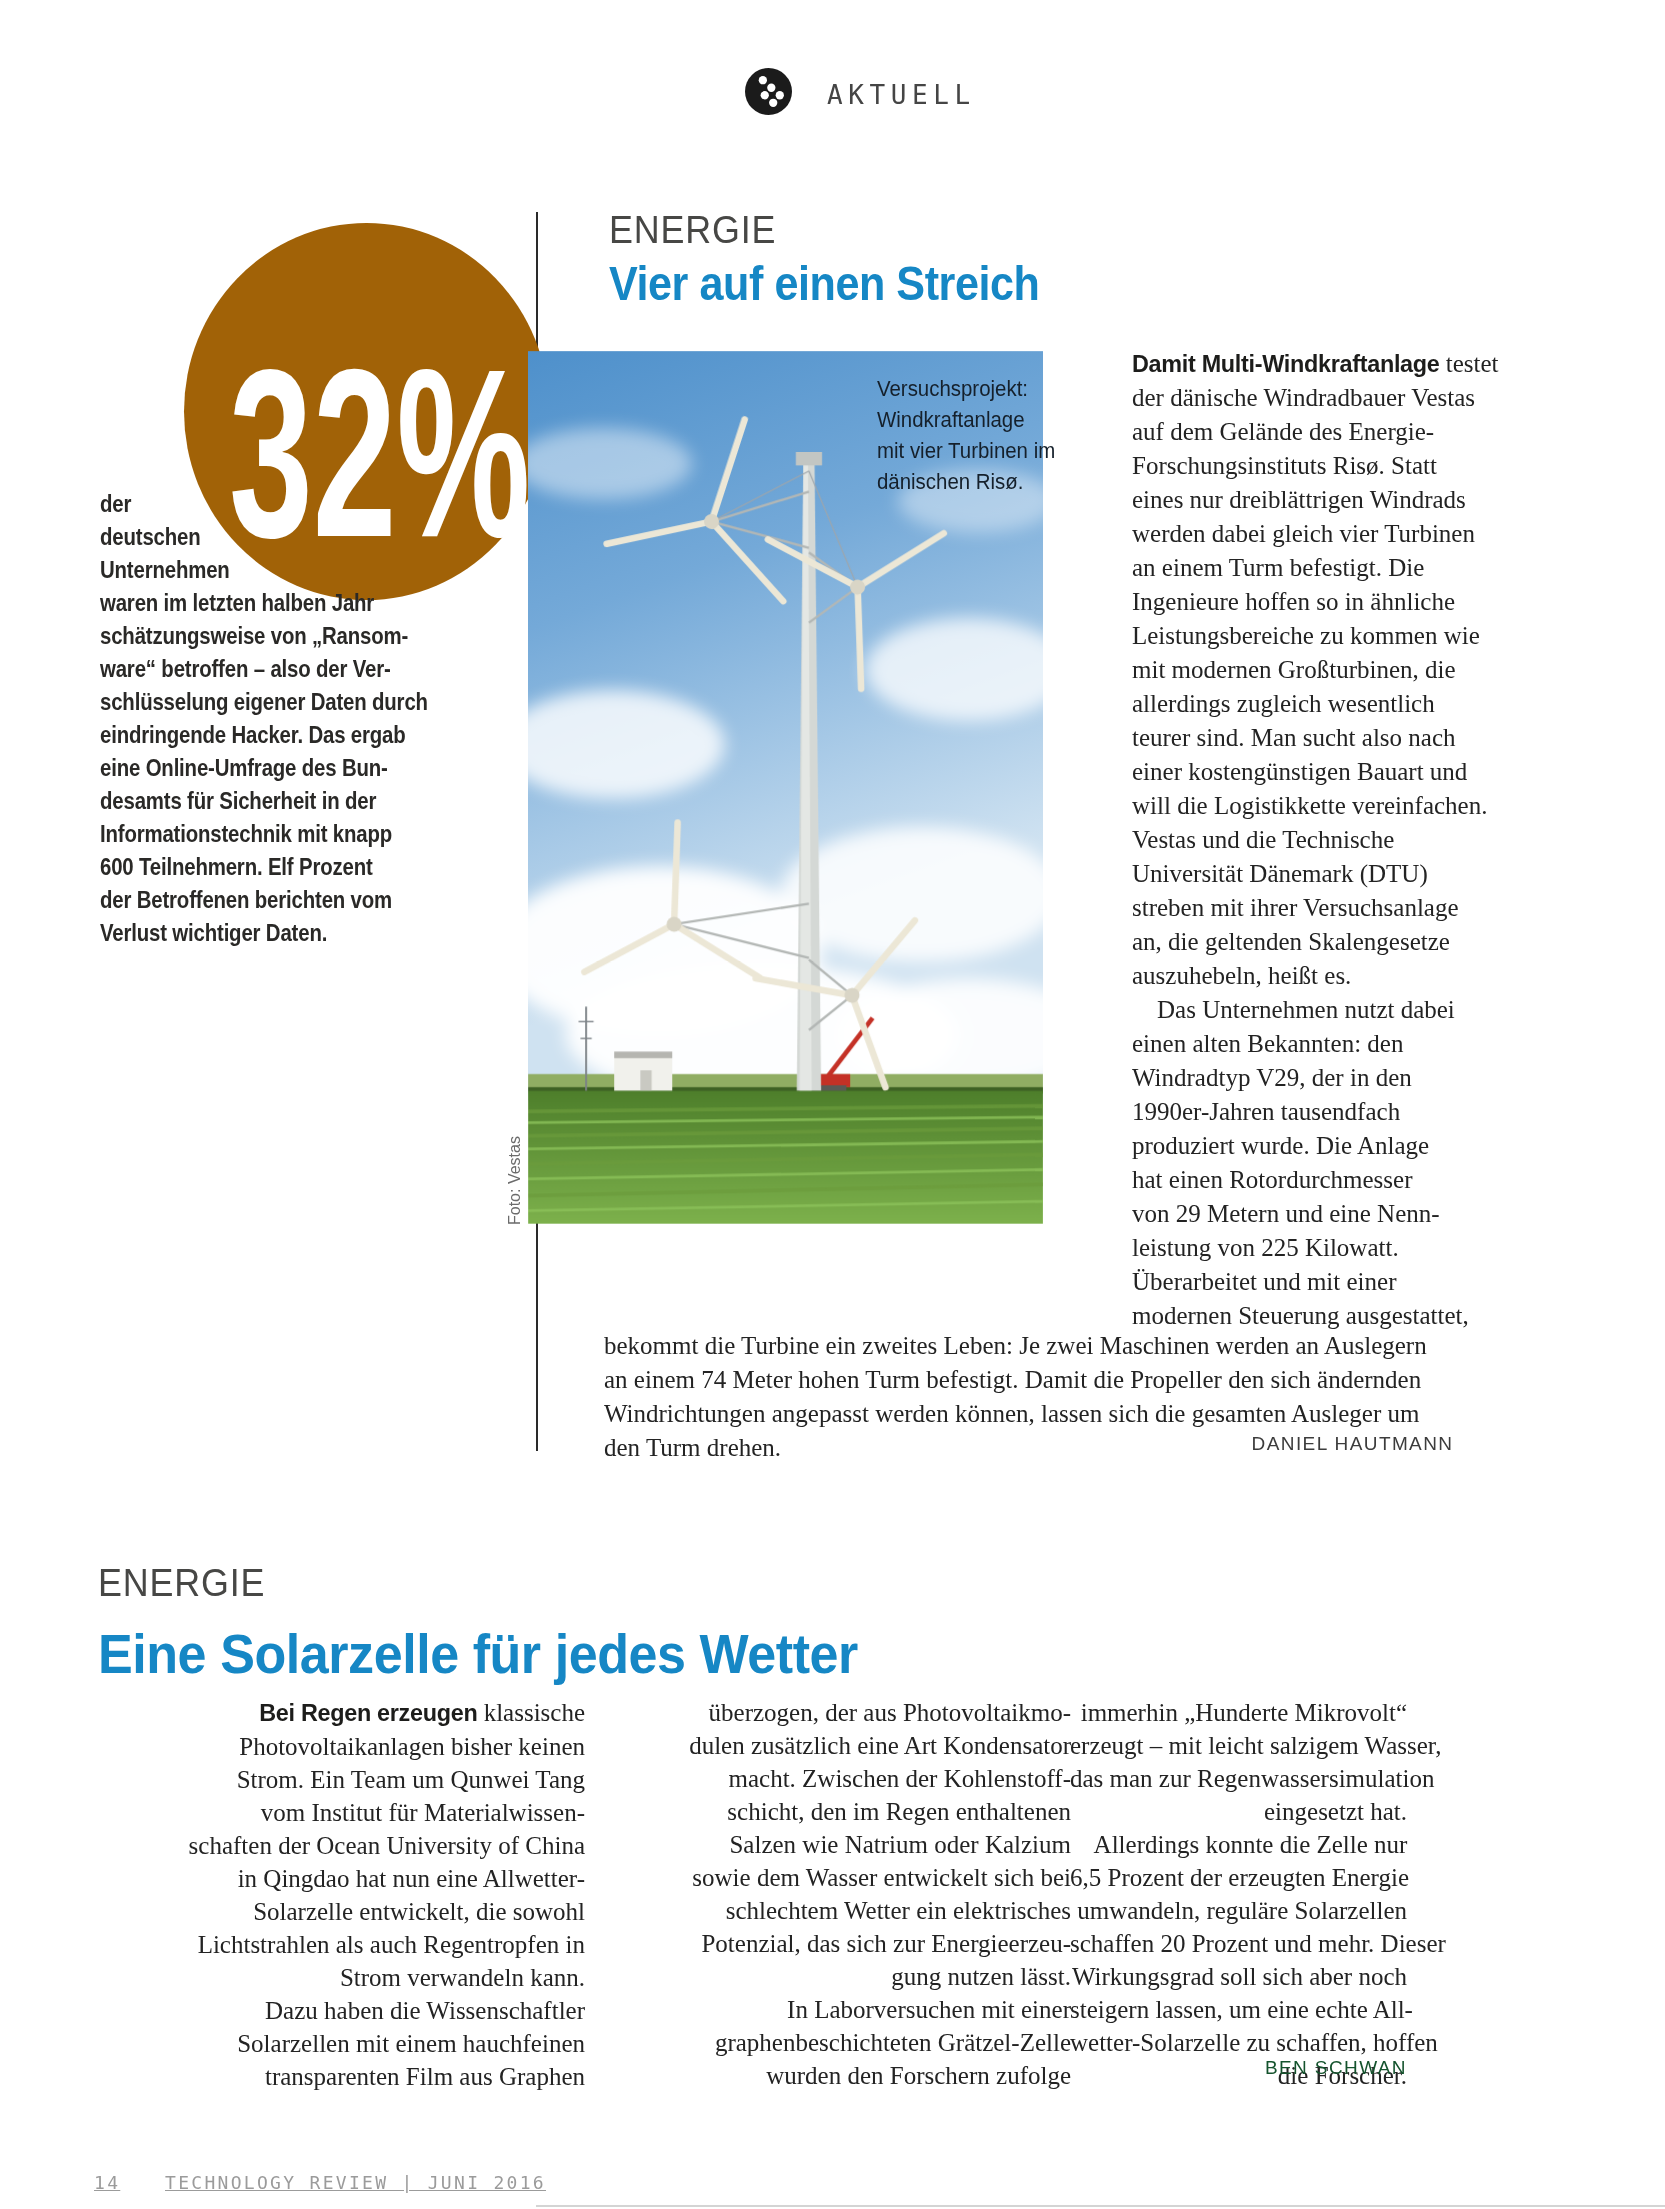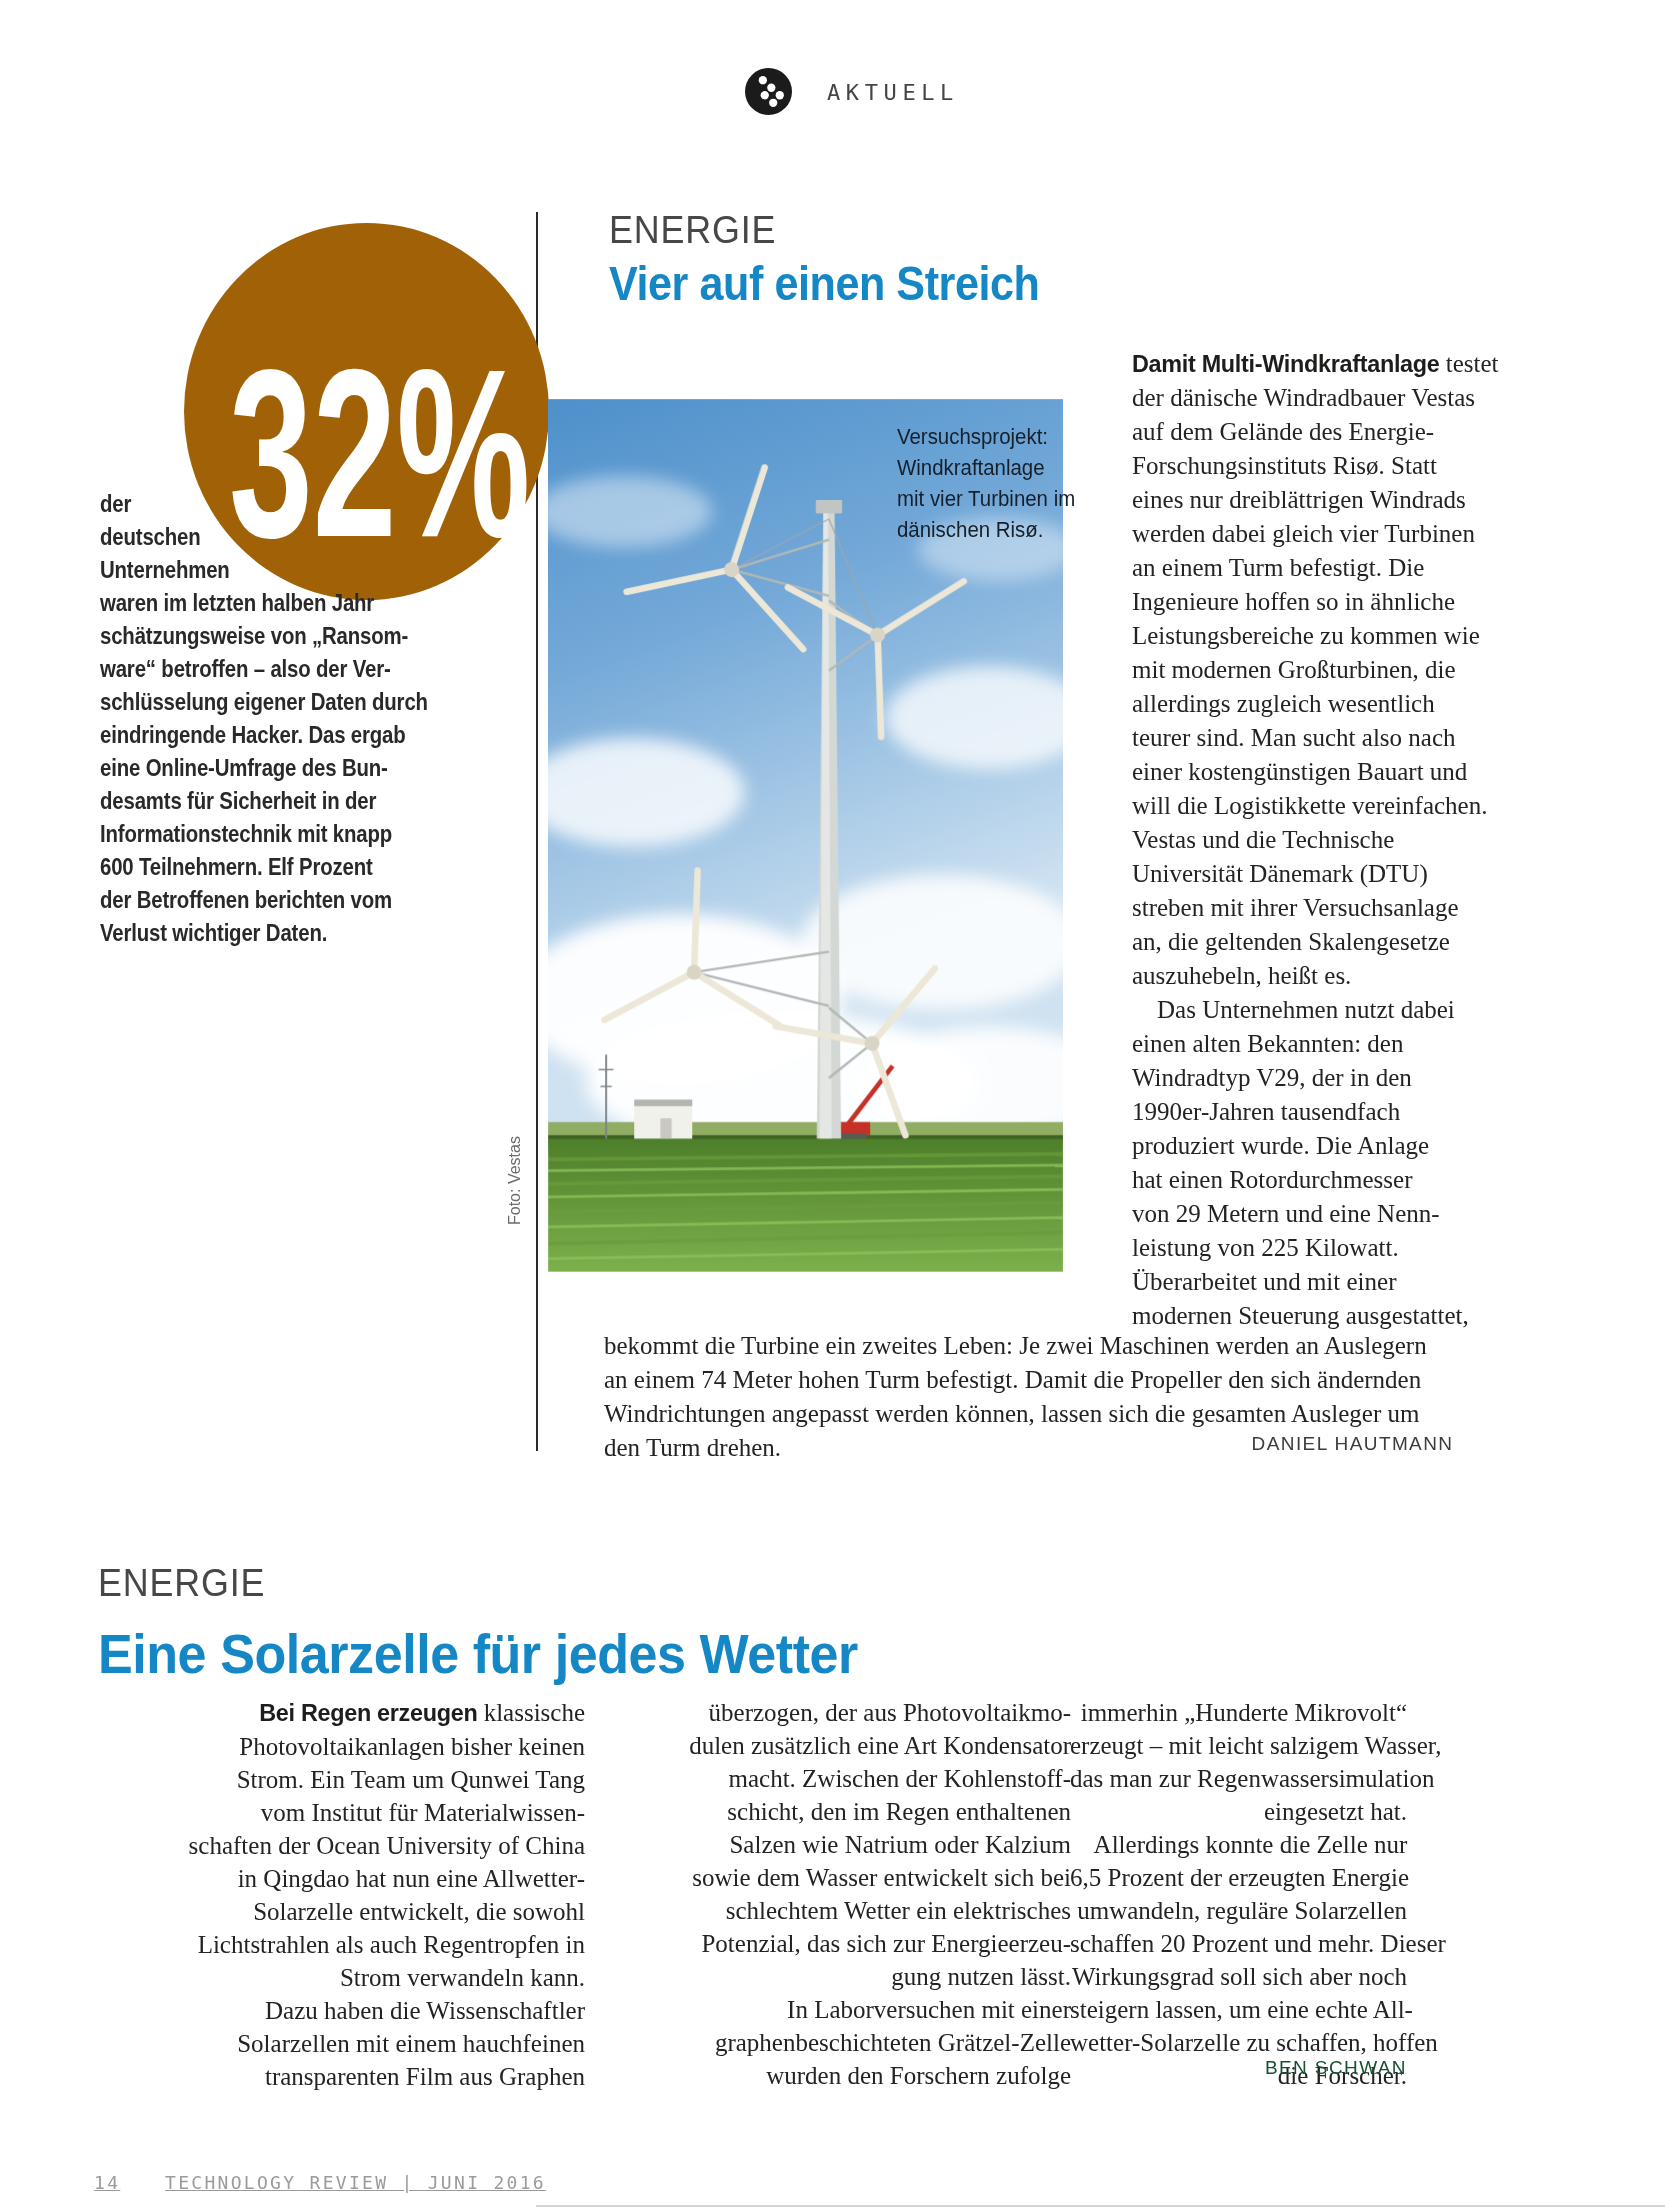--- a/index.html
+++ b/index.html
@@ -4,38 +4,38 @@
 <style>
   html,body{margin:0;padding:0;background:#e8e8e8;}
   .page{position:relative;width:1666px;height:2209px;background:#ffffff;overflow:hidden;
         font-family:"Liberation Sans",sans-serif;}
   .abs{position:absolute;}
   .pre{white-space:pre;}
 
   
   .hdr-icon{left:745px;top:68px;width:47px;height:47px;}
   .hdr-label{left:827px;top:80px;font-family:"DejaVu Sans Mono",monospace;
-             font-size:22px;letter-spacing:5.6px;color:#454545;}
+             font-size:26px;letter-spacing:5.6px;color:#454545;}
 
   
   .vrule{left:536px;top:212px;width:1.9px;height:1239px;background:#2a2a2a;}
   .kicker1{left:609px;top:208px;font-size:39px;color:#474745;transform:scaleX(.92);
            transform-origin:left top;letter-spacing:0.9px;}
   .head1{left:609px;top:255px;font-size:49px;font-weight:700;color:#1687c5;
          transform:scaleX(.88);transform-origin:left top;letter-spacing:-0.5px;}
 
   .statcircle{left:184px;top:223px;width:365px;height:377px;border-radius:50%;
               background:#a16207;}
   .statvalue{left:45px;top:111px;font-size:239px;font-weight:700;color:#ffffff;
              line-height:1;transform:scaleX(.63);transform-origin:left top;}
   .statlines{left:100px;top:487px;font-size:24px;font-weight:700;color:#2a2927;
              line-height:33px;transform:scaleX(.85);transform-origin:left top;
              letter-spacing:-0.2px;}
 
-  .photo{left:548px;top:351px;width:467px;height:873px;margin-top:48px;}
+  .photo{left:528px;top:351px;width:467px;height:873px;}
   .caption{left:349px;top:22.5px;font-size:21.5px;line-height:31px;color:#15202b;
            transform:scaleX(.95);transform-origin:left top;}
   .credit{left:506px;top:1225px;font-size:16px;color:#6b6b6b;white-space:nowrap;
           transform:rotate(-90deg);transform-origin:0 0;}
 
   .serif{font-family:"Liberation Serif",serif;color:#232323;}
   .col-right{left:1132px;top:347px;width:431px;font-size:25px;line-height:34px;}
   .lead-sans{font-family:"Liberation Sans",sans-serif;font-weight:700;color:#1d1d1b;
              font-size:23.4px;letter-spacing:-0.3px;}
   .bottompara{left:604px;top:1329px;width:937px;font-size:25px;line-height:34px;}

